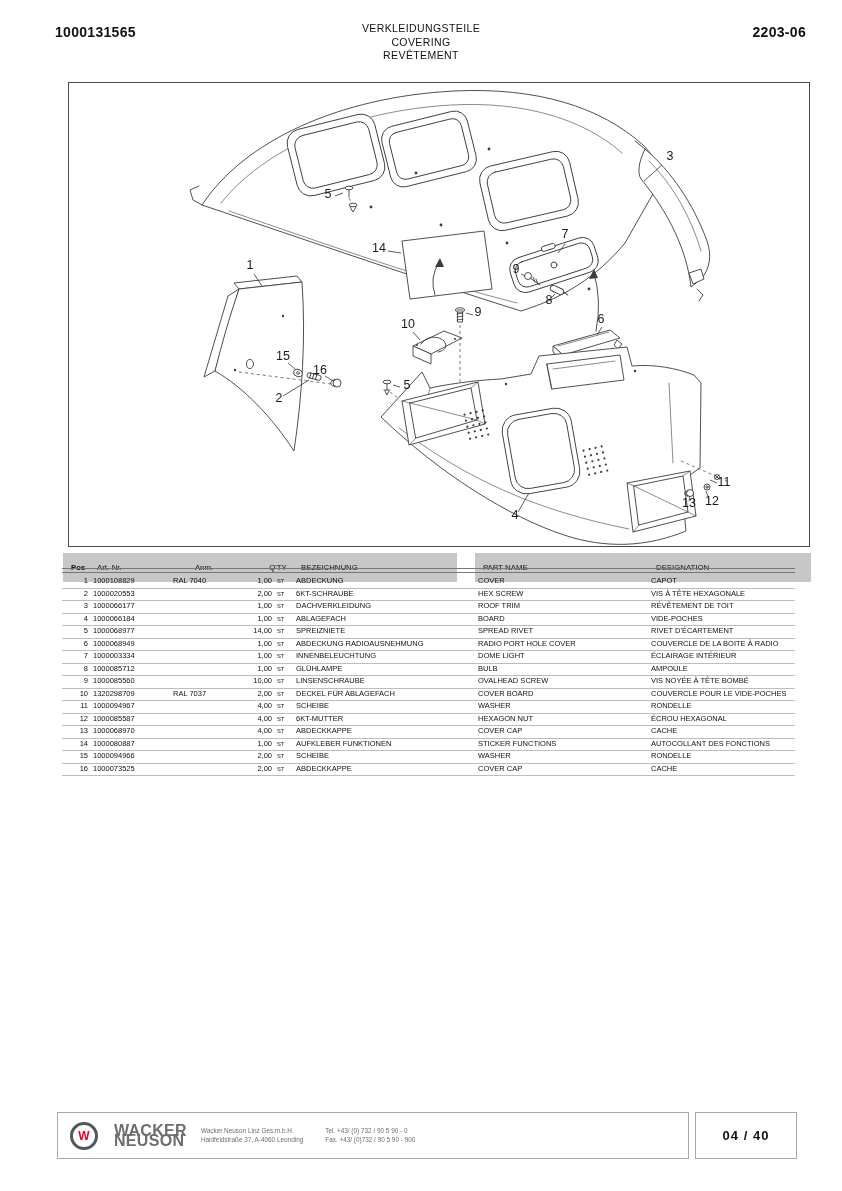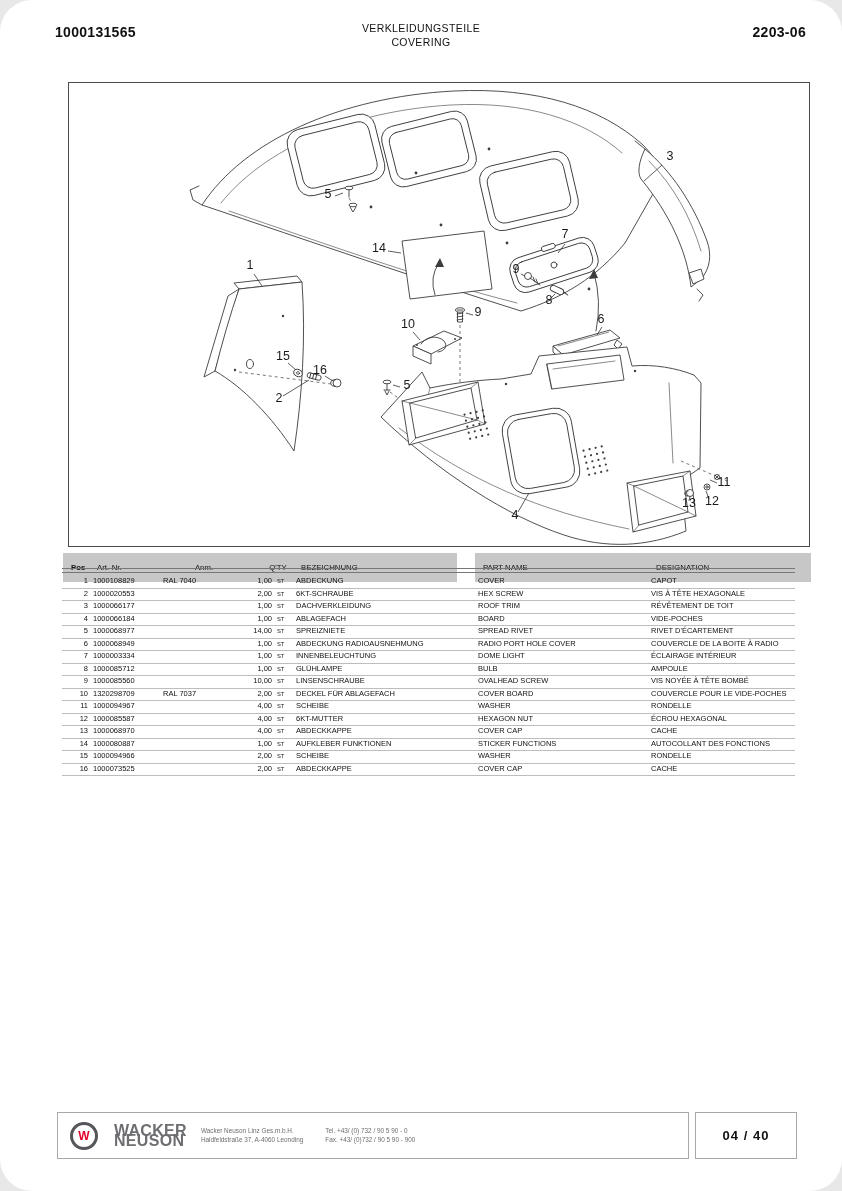--- a/index.html
+++ b/index.html
@@ -1,17 +1,17 @@
 <!DOCTYPE html>
 <html><head>
 <meta charset="utf-8">
 <style>
   html,body{margin:0;padding:0;background:#e8e8e8;}
   .page{position:relative;width:842px;height:1191px;background:#ffffff;margin:0 auto;
-        font-family:"Liberation Sans", sans-serif;color:#111;overflow:hidden;border-radius:32px;}
+        font-family:"Liberation Sans", sans-serif;color:#111;overflow:hidden;}
 
   
   .doc-number{position:absolute;left:55px;top:24px;font-size:14px;font-weight:bold;letter-spacing:.3px;}
   .page-code{position:absolute;right:36px;top:24px;font-size:14px;font-weight:bold;letter-spacing:.3px;}
   .title-block{position:absolute;left:0;right:0;top:22px;text-align:center;font-size:10.5px;line-height:13.5px;letter-spacing:.4px;}
 
   
   .diagram-frame{position:absolute;left:68px;top:82px;width:740px;height:463px;border:1px solid #4a4a4a;background:#fff;}
   .diagram-frame svg{display:block;}
   svg .ln{fill:none;stroke:#3c3c3c;stroke-width:0.9;stroke-linejoin:round;stroke-linecap:round;}
@@ -32,21 +32,21 @@
   .h-qty{left:180px;width:56px;text-align:center;}
   .h-bez{left:231px;width:148px;}
   .h-part{left:413px;width:170px;}
   .h-des{left:586px;width:147px;}
   .header-rule{position:relative;margin-top:2px;height:3px;border-top:1px solid #777;border-bottom:1px solid #777;}
   .tbody{position:relative;margin-top:3px;}
   .trow{position:relative;height:11.5px;border-bottom:1px solid #bdbdbd;font-size:7.5px;line-height:10.5px;}
   .trow span{position:absolute;top:0;white-space:nowrap;overflow:hidden;}
   .c-pos{left:0;width:26px;text-align:right;}
   .c-art{left:31px;width:62px;}
-  .c-anm{left:101px;width:80px;}
+  .c-anm{left:111px;width:80px;}
   .c-qty{left:148px;width:62px;text-align:right;}
   .c-unit{left:215px;width:22px;font-size:5.8px;line-height:11px;color:#222;}
   .c-bez{left:234px;width:178px;}
   .c-part{left:416px;width:170px;}
   .c-des{left:589px;width:144px;}
 
   
   .footer-box{position:absolute;left:57px;top:1112px;width:630px;height:45px;border:1px solid #a8a8a8;
               display:flex;align-items:center;}
   .logo-ring{width:22px;height:22px;border-radius:50%;border:3.5px solid #55565a;margin-left:12px;
@@ -60,20 +60,21 @@
 </style>
 </head>
 <body>
 
 <div class="page">
 
   <div class="doc-number">1000131565</div>
   <div class="title-block">
     <div>VERKLEIDUNGSTEILE</div>
     <div>COVERING</div>
+    <div>REVÊTEMENT</div>
   </div>
   <div class="page-code">2203-06</div>
 
   <div class="diagram-frame">
     <svg id="diagram-svg" width="740" height="463" viewBox="0 0 740 463">
 
       <g>
         <path class="wh" d="M 133,122 C 175,58 270,14 385,8 C 468,4 532,24 574,62 C 588,76 594,90 589,102 L 556,160 C 528,194 494,215 452,228 C 356,198 240,158 133,122 Z"></path>
         <path class="ln thin" d="M 152,120 C 195,66 280,28 382,22 C 455,18 515,36 553,70"></path>
         <path class="ln thin" d="M 160,128 C 260,162 360,198 448,220"></path>

